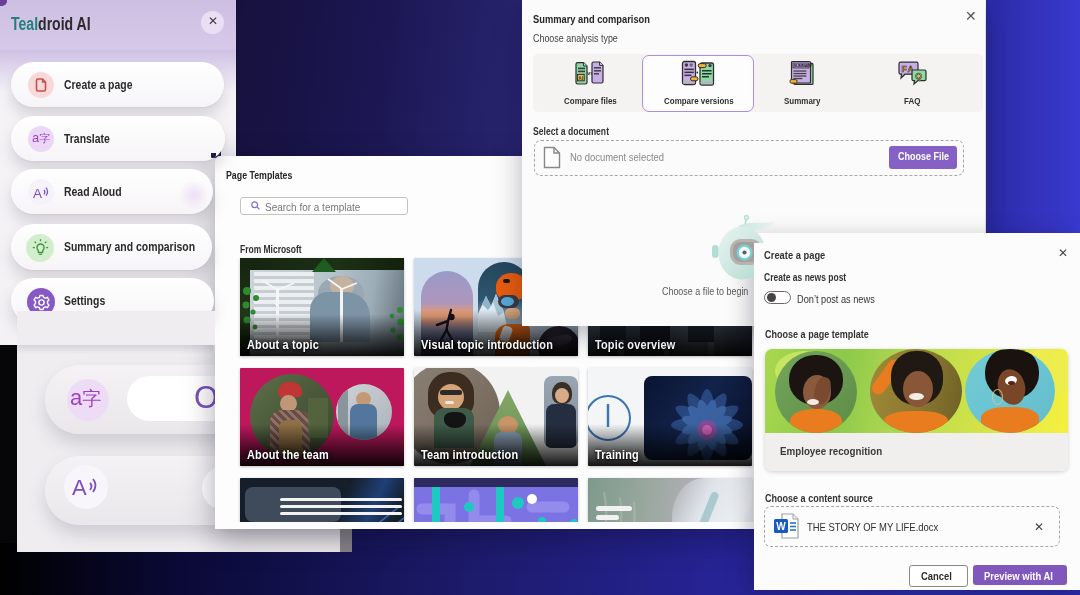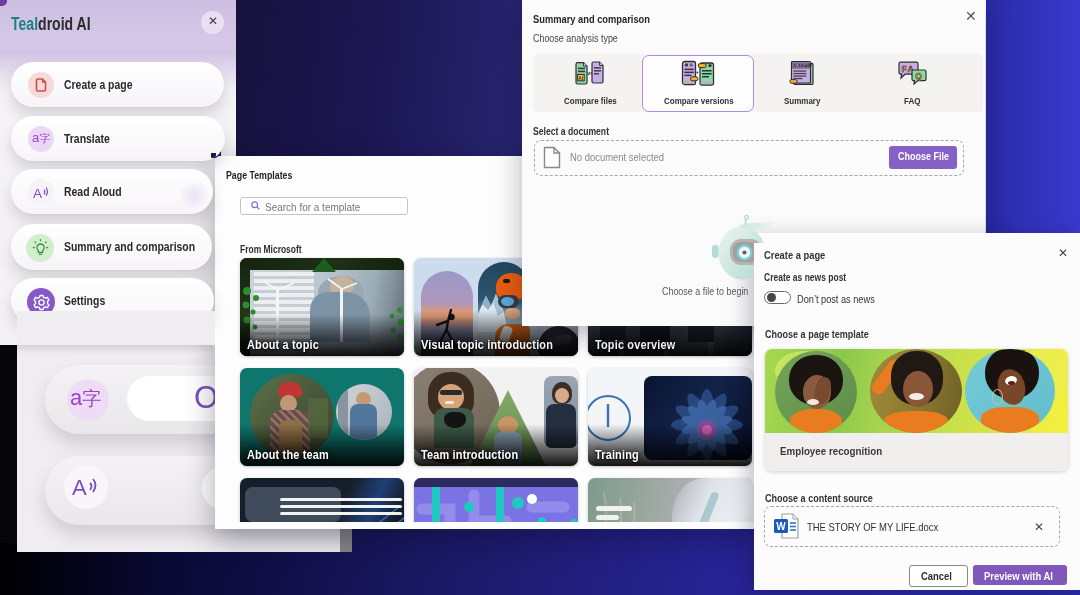--- a/index.html
+++ b/index.html
@@ -3,21 +3,21 @@
 <meta charset="utf-8">
 <style>
   html,body{margin:0;padding:0;}
   body{font-family:"Liberation Sans",sans-serif;}
   #canvas{position:relative;width:1080px;height:595px;overflow:hidden;background:#fff;}
   .abs{position:absolute;}
   .b{font-weight:bold;}
   .pill{border-radius:23px;background:linear-gradient(180deg,#ffffff 0%,#f6f4f7 100%);box-shadow:0 9px 14px rgba(110,100,120,0.22),0 1px 2px rgba(0,0,0,0.05);}
   .ptxt{font-size:12px;color:#2a2a2a;transform:scaleX(0.87);transform-origin:0 0;white-space:nowrap;}
   .sb{transform-origin:0 0;white-space:nowrap;}
-  .card{position:absolute;width:164px;height:98px;border-radius:7px;overflow:hidden;box-shadow:0 1px 3px rgba(0,0,0,0.25);}
+  .card{position:absolute;width:164px;height:98px;border-radius:1px;overflow:hidden;box-shadow:0 1px 3px rgba(0,0,0,0.25);}
   .clabel{position:absolute;left:7px;bottom:4px;white-space:nowrap;font-weight:bold;font-size:13px;color:#fff;transform:scaleX(0.84);transform-origin:0 100%;text-shadow:0 1px 2px #000,0 0 6px rgba(0,0,0,0.9);letter-spacing:0.2px;}
   .cgrad{position:absolute;left:0;bottom:0;width:100%;height:42px;background:linear-gradient(180deg,rgba(0,0,0,0) 0%,rgba(0,0,0,0.55) 55%,rgba(0,0,0,0.92) 100%);}
 </style>
 </head>
 <body>
 <div id="canvas">
 
   <div class="abs" id="bg-bottom" style="left:0;top:528px;width:1080px;height:67px;background:linear-gradient(to right,#000000 0%,#0a0935 16%,#1c1a68 42%,#262394 66%,#2b2aa6 85%,#2b2aa6 100%);"></div>
   <div class="abs" id="bg-leftstrip" style="left:0;top:343px;width:17px;height:200px;background:#060608;"></div>
   <div class="abs" id="bg-topmid" style="left:236px;top:0;width:286px;height:156px;background:linear-gradient(97deg,#16113c 0%,#1b1650 45%,#292572 100%);"></div>
@@ -155,21 +155,21 @@
       <div class="abs" style="left:30px;top:40px;width:6px;height:58px;background:#78828c;opacity:.8;"></div>
       <div class="abs" style="left:76px;top:38px;width:5px;height:60px;background:#828c96;opacity:.8;"></div>
       <div class="abs" style="left:120px;top:40px;width:6px;height:58px;background:#6a747e;opacity:.8;"></div>
       <div class="abs" style="left:12px;top:52px;width:26px;height:30px;border-radius:50% 50% 0 0;background:#1b2127;"></div>
       <div class="abs" style="left:52px;top:48px;width:30px;height:36px;border-radius:50% 50% 0 0;background:#14191e;"></div>
       <div class="abs" style="left:100px;top:54px;width:26px;height:30px;border-radius:50% 50% 0 0;background:#1d242a;"></div>
       <div class="cgrad"></div>
         <div class="clabel">Topic overview</div>
     </div>
 
-    <div class="card" style="left:25px;top:212px;background:#0f766e;">
+    <div class="card" style="left:25px;top:212px;background:#be185d;">
       <div class="abs" style="left:10px;top:6px;width:84px;height:84px;border-radius:50%;background:linear-gradient(135deg,#5d7048 0%,#49583a 50%,#3c4a30 100%);overflow:hidden;">
         <div class="abs" style="left:28px;top:8px;width:24px;height:15px;border-radius:10px 10px 4px 4px;background:#c23535;"></div>
         <div class="abs" style="left:30px;top:21px;width:17px;height:17px;border-radius:50%;background:#c09878;"></div>
         <div class="abs" style="left:20px;top:36px;width:40px;height:48px;border-radius:12px 12px 0 0;background:repeating-linear-gradient(45deg,#6e4a44 0,#6e4a44 3px,#8a7468 3px,#8a7468 6px);"></div>
         <div class="abs" style="left:29px;top:46px;width:23px;height:38px;background:#8f6f44;border-radius:8px 8px 0 0;"></div>
         <div class="abs" style="left:58px;top:24px;width:20px;height:40px;background:#55663f;opacity:.8;"></div>
       </div>
       <div class="abs" style="left:96px;top:16px;width:56px;height:56px;border-radius:50%;background:linear-gradient(135deg,#d0d4d8 0%,#aab2ba 100%);overflow:hidden;">
         <div class="abs" style="left:20px;top:8px;width:15px;height:14px;border-radius:50%;background:#c49a76;"></div>
         <div class="abs" style="left:14px;top:20px;width:27px;height:36px;border-radius:8px 8px 0 0;background:#53779c;"></div>

